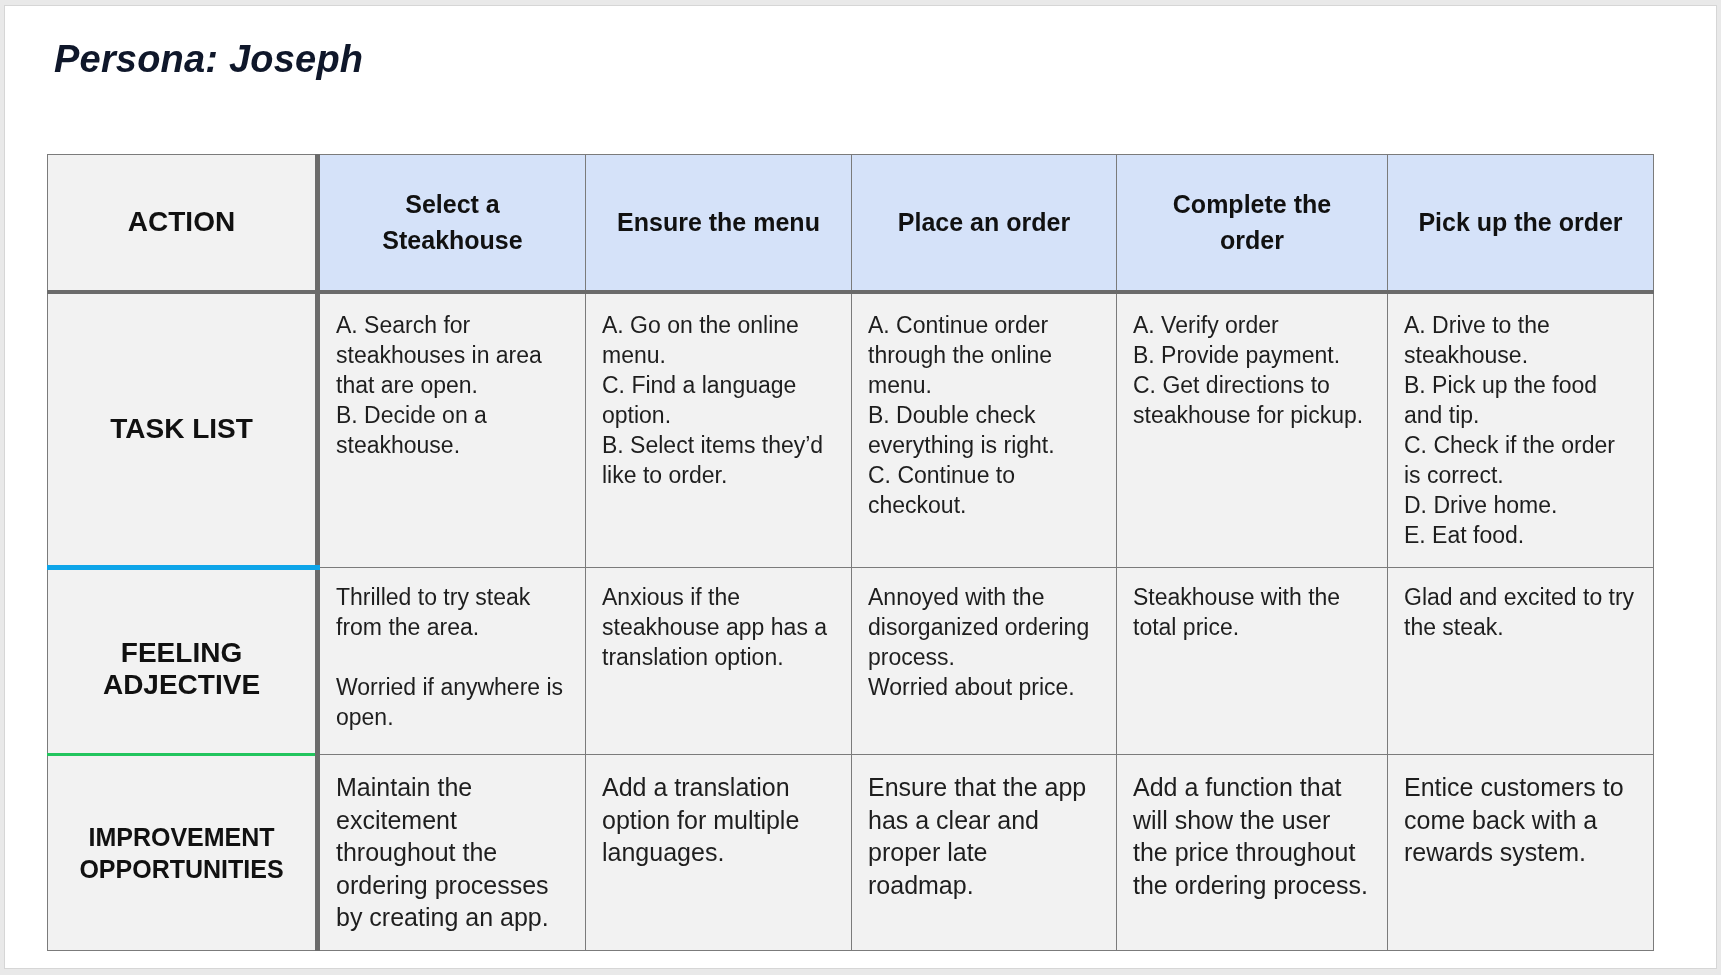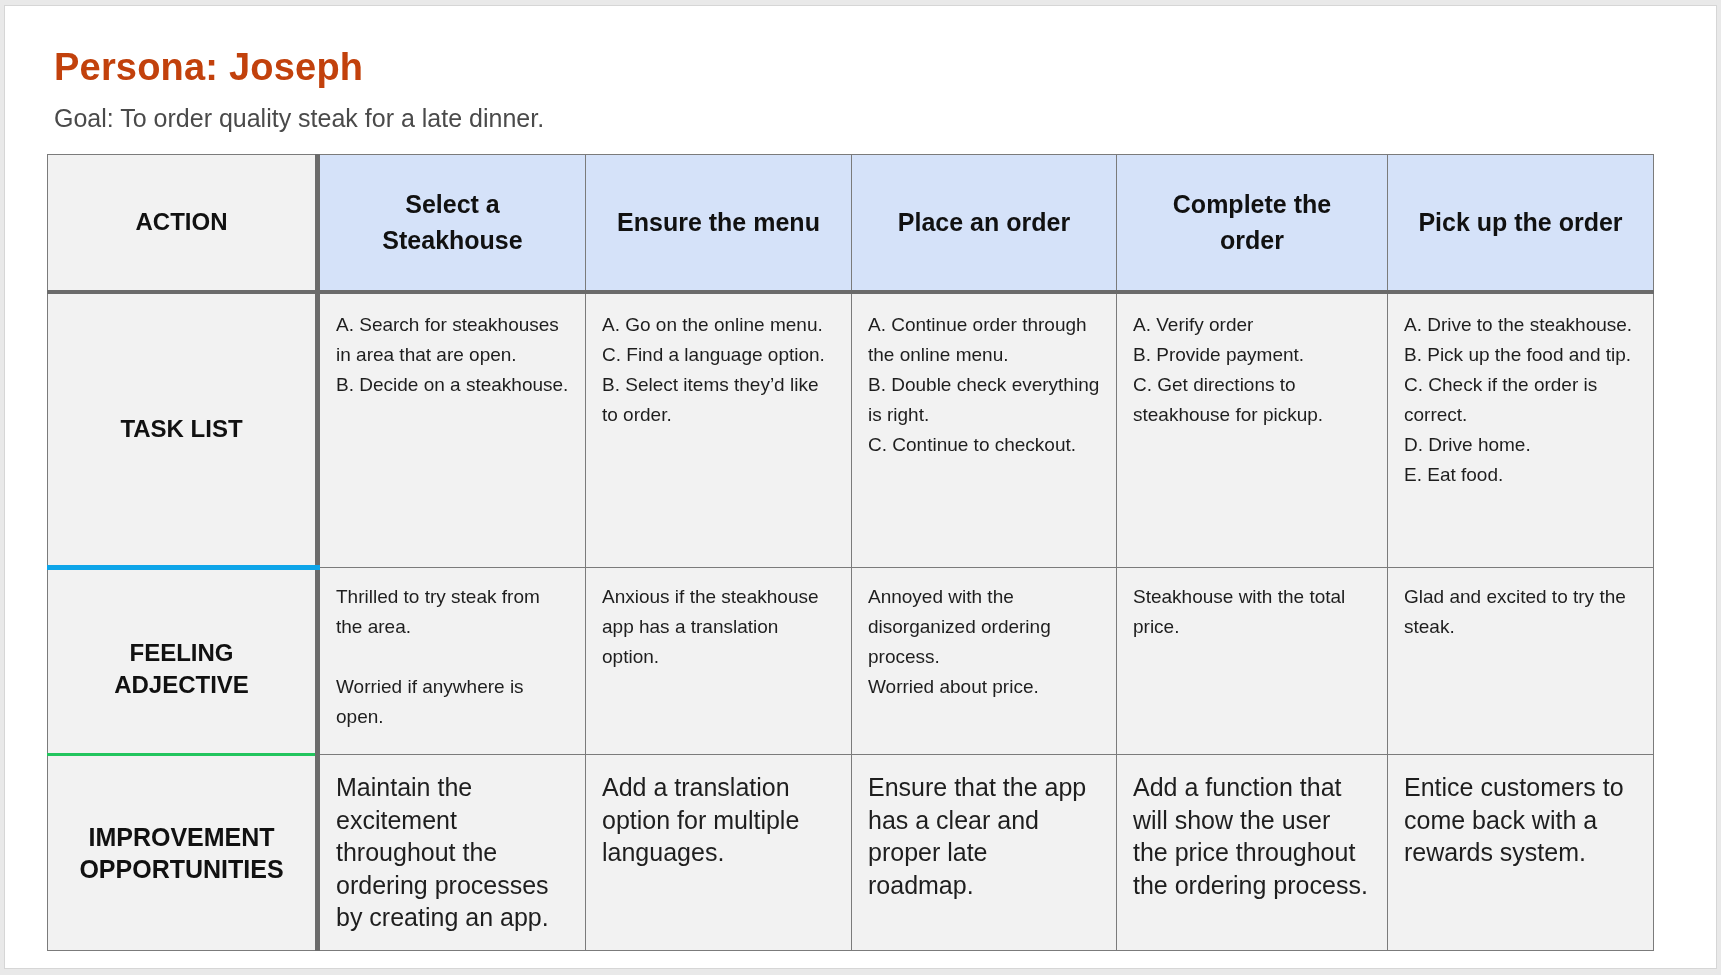--- a/index.html
+++ b/index.html
@@ -6,42 +6,42 @@
   body {
     width: 1721px; height: 975px; background: #e9e9e9;
     position: relative; overflow: hidden;
     font-family: "Liberation Sans", "DejaVu Sans", sans-serif;
   }
   .slide {
     position: absolute; left: 4px; top: 5px; width: 1713px; height: 964px;
     background: #ffffff; border: 1px solid #d6d6d6; box-sizing: border-box;
   }
   .title {
-    position: absolute; left: 49px; top: 40px;
-    font-size: 38px; font-weight: bold; color: #c2410c; letter-spacing: 0.2px;
+    position: absolute; left: 49px; top: 32px;
+    font-size: 38px; font-weight: bold; color: #0f172a; letter-spacing: 0.2px; font-style: italic;
   }
   .goal {
     position: absolute; left: 49px; top: 98px;
     font-size: 25px; color: #4a4a4a;
   }
   table.journey {
     position: absolute; left: 42px; top: 148px;
     width: 1606px; height: 792px;
     border-collapse: collapse; table-layout: fixed;
   }
   table.journey td {
     border: 1.5px solid #7b7b7b; background: #f2f2f2;
     vertical-align: top; color: #1e1e1e;
-    font-size: 19px; line-height: 30px;
+    font-size: 23px; line-height: 30px;
     padding: 16px 16px 0 16px; box-sizing: border-box;
     white-space: pre-line;
   }
   table.journey td.rowhead {
     text-align: center; vertical-align: middle;
-    font-weight: bold; color: #111; font-size: 24px; line-height: 32px;
+    font-weight: bold; color: #111; font-size: 28px; line-height: 32px;
     padding: 0 8px; border-right: 5px solid #6b6b6b;
   }
   table.journey tr.head td.stage {
     background: #d5e2f9; text-align: center; vertical-align: middle;
     font-weight: bold; color: #111; font-size: 25px; line-height: 36px;
     padding: 0 12px;
   }
   table.journey tr.head td { border-bottom: 4px solid #6b6b6b; height: 137px; }
   table.journey tr.r-task td { height: 276px; }
   table.journey tr.r-task td.rowhead { border-bottom: 5px solid #0ea5e9; }
@@ -53,21 +53,20 @@
   col.c2 { width: 266px; }
   col.c3 { width: 265px; }
   col.c4 { width: 271px; }
   col.c5 { width: 266px; }
 </style>
 </head>
 <body>
 
 <div class="slide">
   <div class="title">Persona: Joseph</div>
-  <div class="goal">Goal: To order quality steak for a late dinner.</div>
 
   <table class="journey">
     <colgroup>
       <col class="c0">
         <col class="c1">
         <col class="c2">
         <col class="c3">
         <col class="c4">
         <col class="c5">
     </colgroup>

